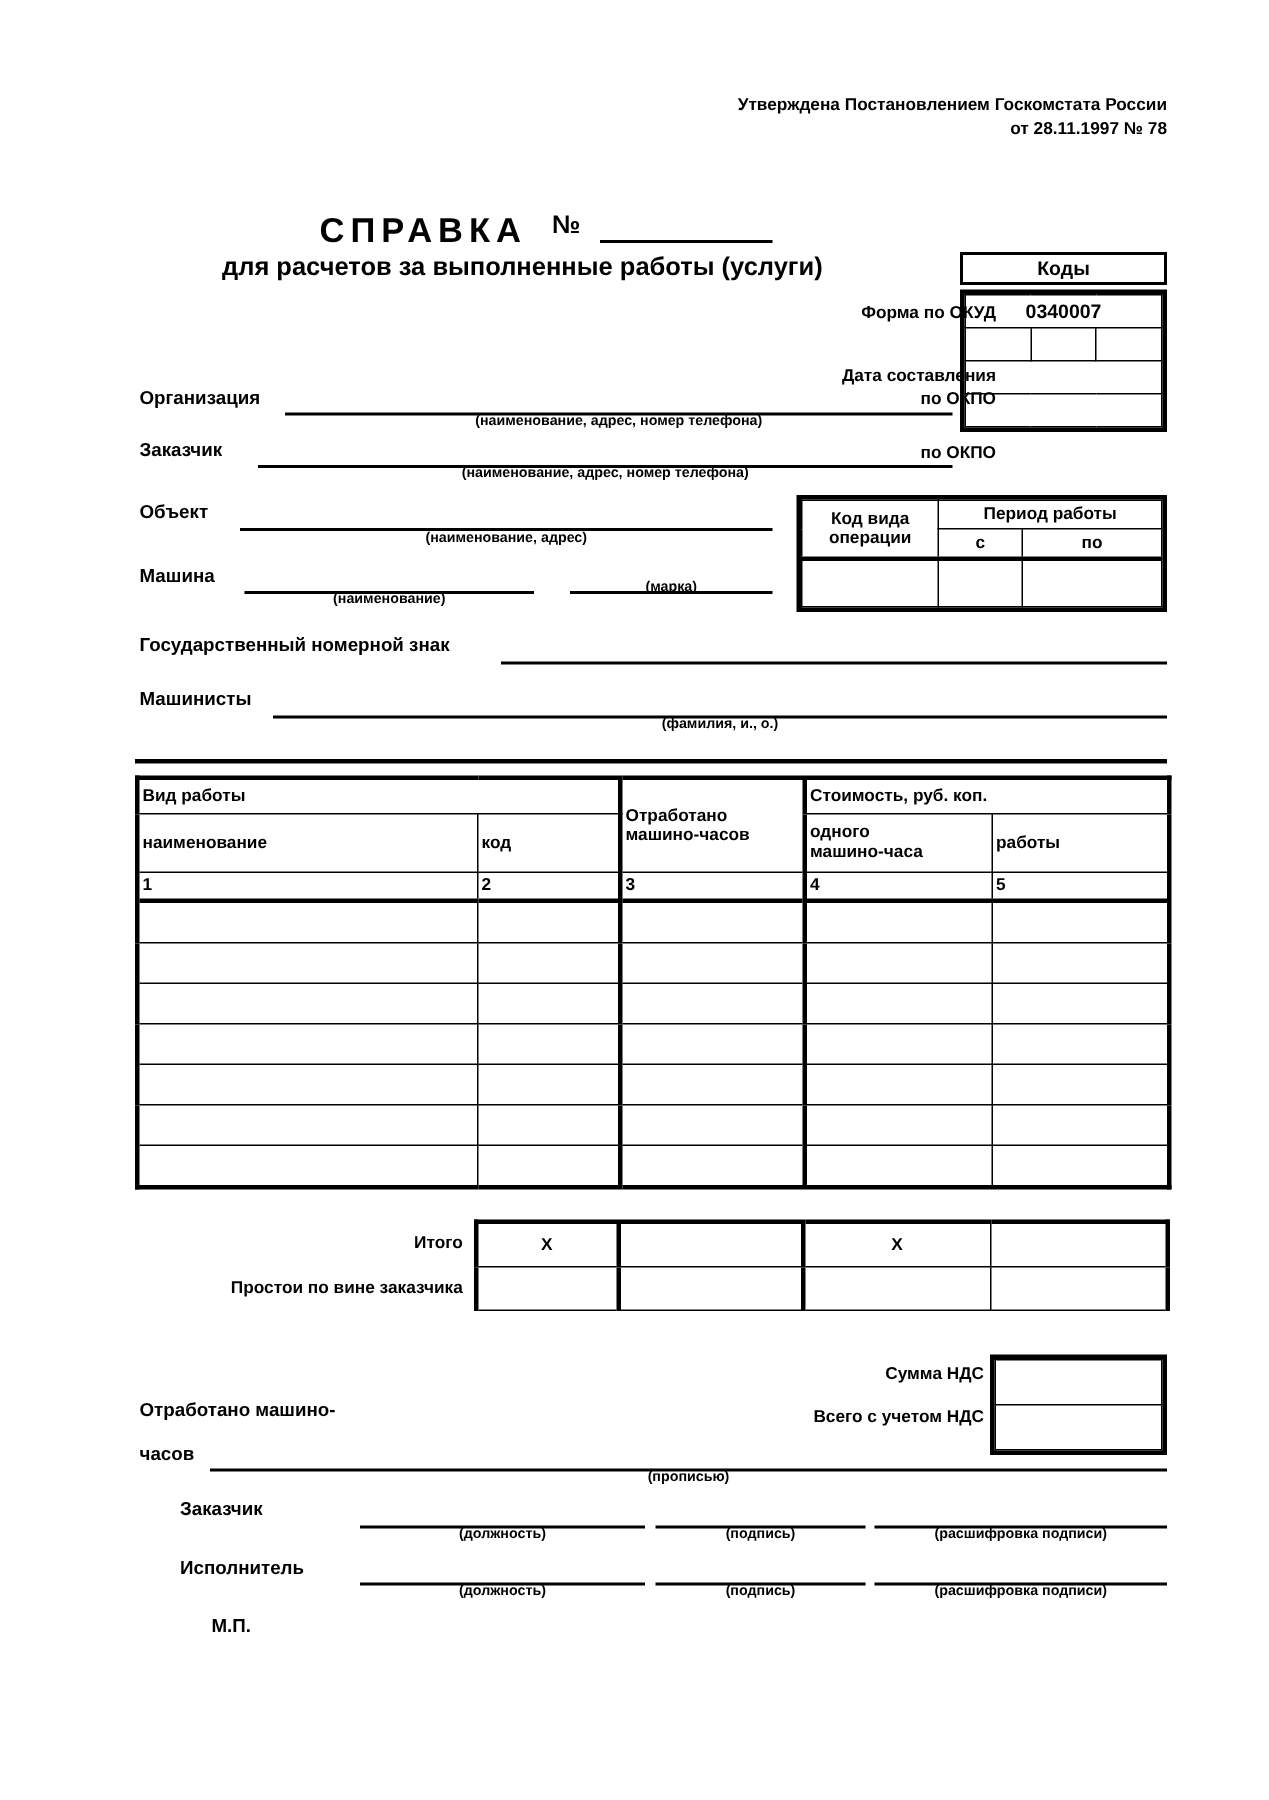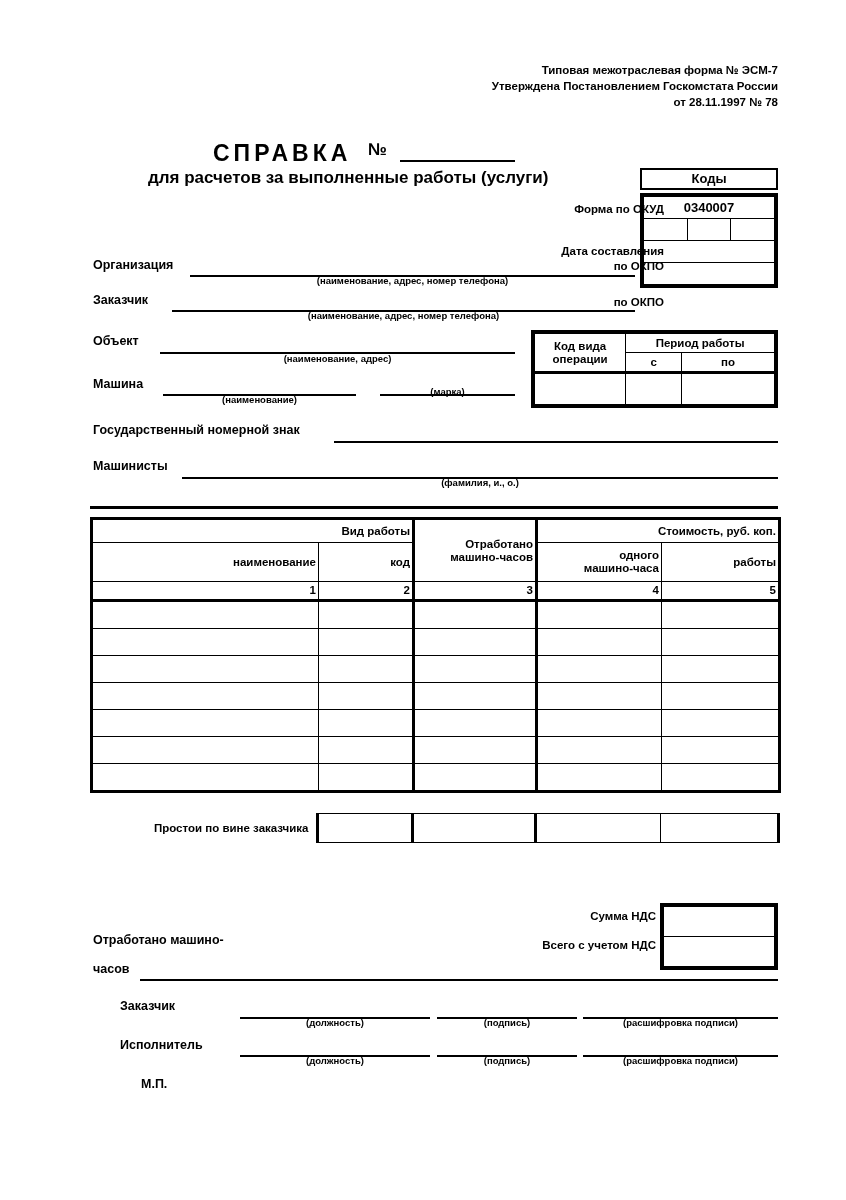--- a/index.html
+++ b/index.html
@@ -163,21 +163,21 @@
     top: 517px;
     width: 688px;
     border-collapse: collapse;
     table-layout: fixed;
   }
   .main-table td {
     border: 1px solid #000;
     padding: 0 2px;
     font-size: 11.5px;
     font-weight: bold;
-    text-align: right;
+    text-align: left;
     line-height: 13px;
     vertical-align: middle;
   }
   .main-table td.hgrp  { height: 22px; }
   .main-table td.hsub  { height: 38px; }
   .main-table td.hnum  { height: 17px; }
   .main-table td.drow  { height: 26px; }
   .main-table .thick-l { border-left-width: 3px; }
   .main-table .thick-r { border-right-width: 3px; }
   .main-table .thick-t { border-top-width: 3px; }
@@ -238,21 +238,20 @@
     font-weight: bold;
     white-space: nowrap;
   }
 </style>
 </head>
 <body>
 
 <div class="page">
 
   <div class="doc-head">
-    <div>Типовая межотраслевая форма № ЭСМ-7</div>
     <div>Утверждена Постановлением Госкомстата России</div>
     <div>от 28.11.1997 № 78</div>
   </div>
 
   <div class="title-main">СПРАВКА</div>
   <div class="title-num">№</div>
   <div class="title-numline"></div>
   <div class="title-sub">для расчетов за выполненные работы (услуги)</div>
 
   <div class="codes-head">Коды</div>
@@ -420,20 +419,27 @@
 
   <table class="sum-table">
     <colgroup>
       <col style="width:227px">
       <col style="width:95px">
       <col style="width:123px">
       <col style="width:125px">
       <col style="width:118px">
     </colgroup>
     <tbody>
+        <tr>
+      <td class="lbl">Итого</td>
+      <td class="thick-l thick-t">Х</td>
+      <td class="thick-l thick-t"></td>
+      <td class="thick-l thick-t">Х</td>
+      <td class="thick-r thick-t"></td>
+    </tr>
     <tr>
       <td class="lbl">Простои по вине заказчика</td>
       <td class="thick-l"></td>
       <td class="thick-l"></td>
       <td class="thick-l"></td>
       <td class="thick-r"></td>
     </tr>
   </tbody>
     </table>
 
@@ -448,20 +454,21 @@
       <tr>
         <td></td>
       </tr>
     </tbody>
       </table>
   </div>
 
   <div class="fld-label" style="left:93px; top:933px;">Отработано машино-</div>
   <div class="fld-label" style="left:93px; top:962px;">часов</div>
   <div class="rule" style="left:140px; top:979px; width:638px;"></div>
+  <div class="cap abs" style="left:140px; top:980px; width:638px;">(прописью)</div>
 
   <div class="sig-label" style="left:120px; top:999px;">Заказчик</div>
   <div class="rule" style="left:240px; top:1017px; width:190px;"></div>
   <div class="cap abs" style="left:240px; top:1018px; width:190px;">(должность)</div>
   <div class="rule" style="left:437px; top:1017px; width:140px;"></div>
   <div class="cap abs" style="left:437px; top:1018px; width:140px;">(подпись)</div>
   <div class="rule" style="left:583px; top:1017px; width:195px;"></div>
   <div class="cap abs" style="left:583px; top:1018px; width:195px;">(расшифровка подписи)</div>
 
   <div class="sig-label" style="left:120px; top:1038px;">Исполнитель</div>

